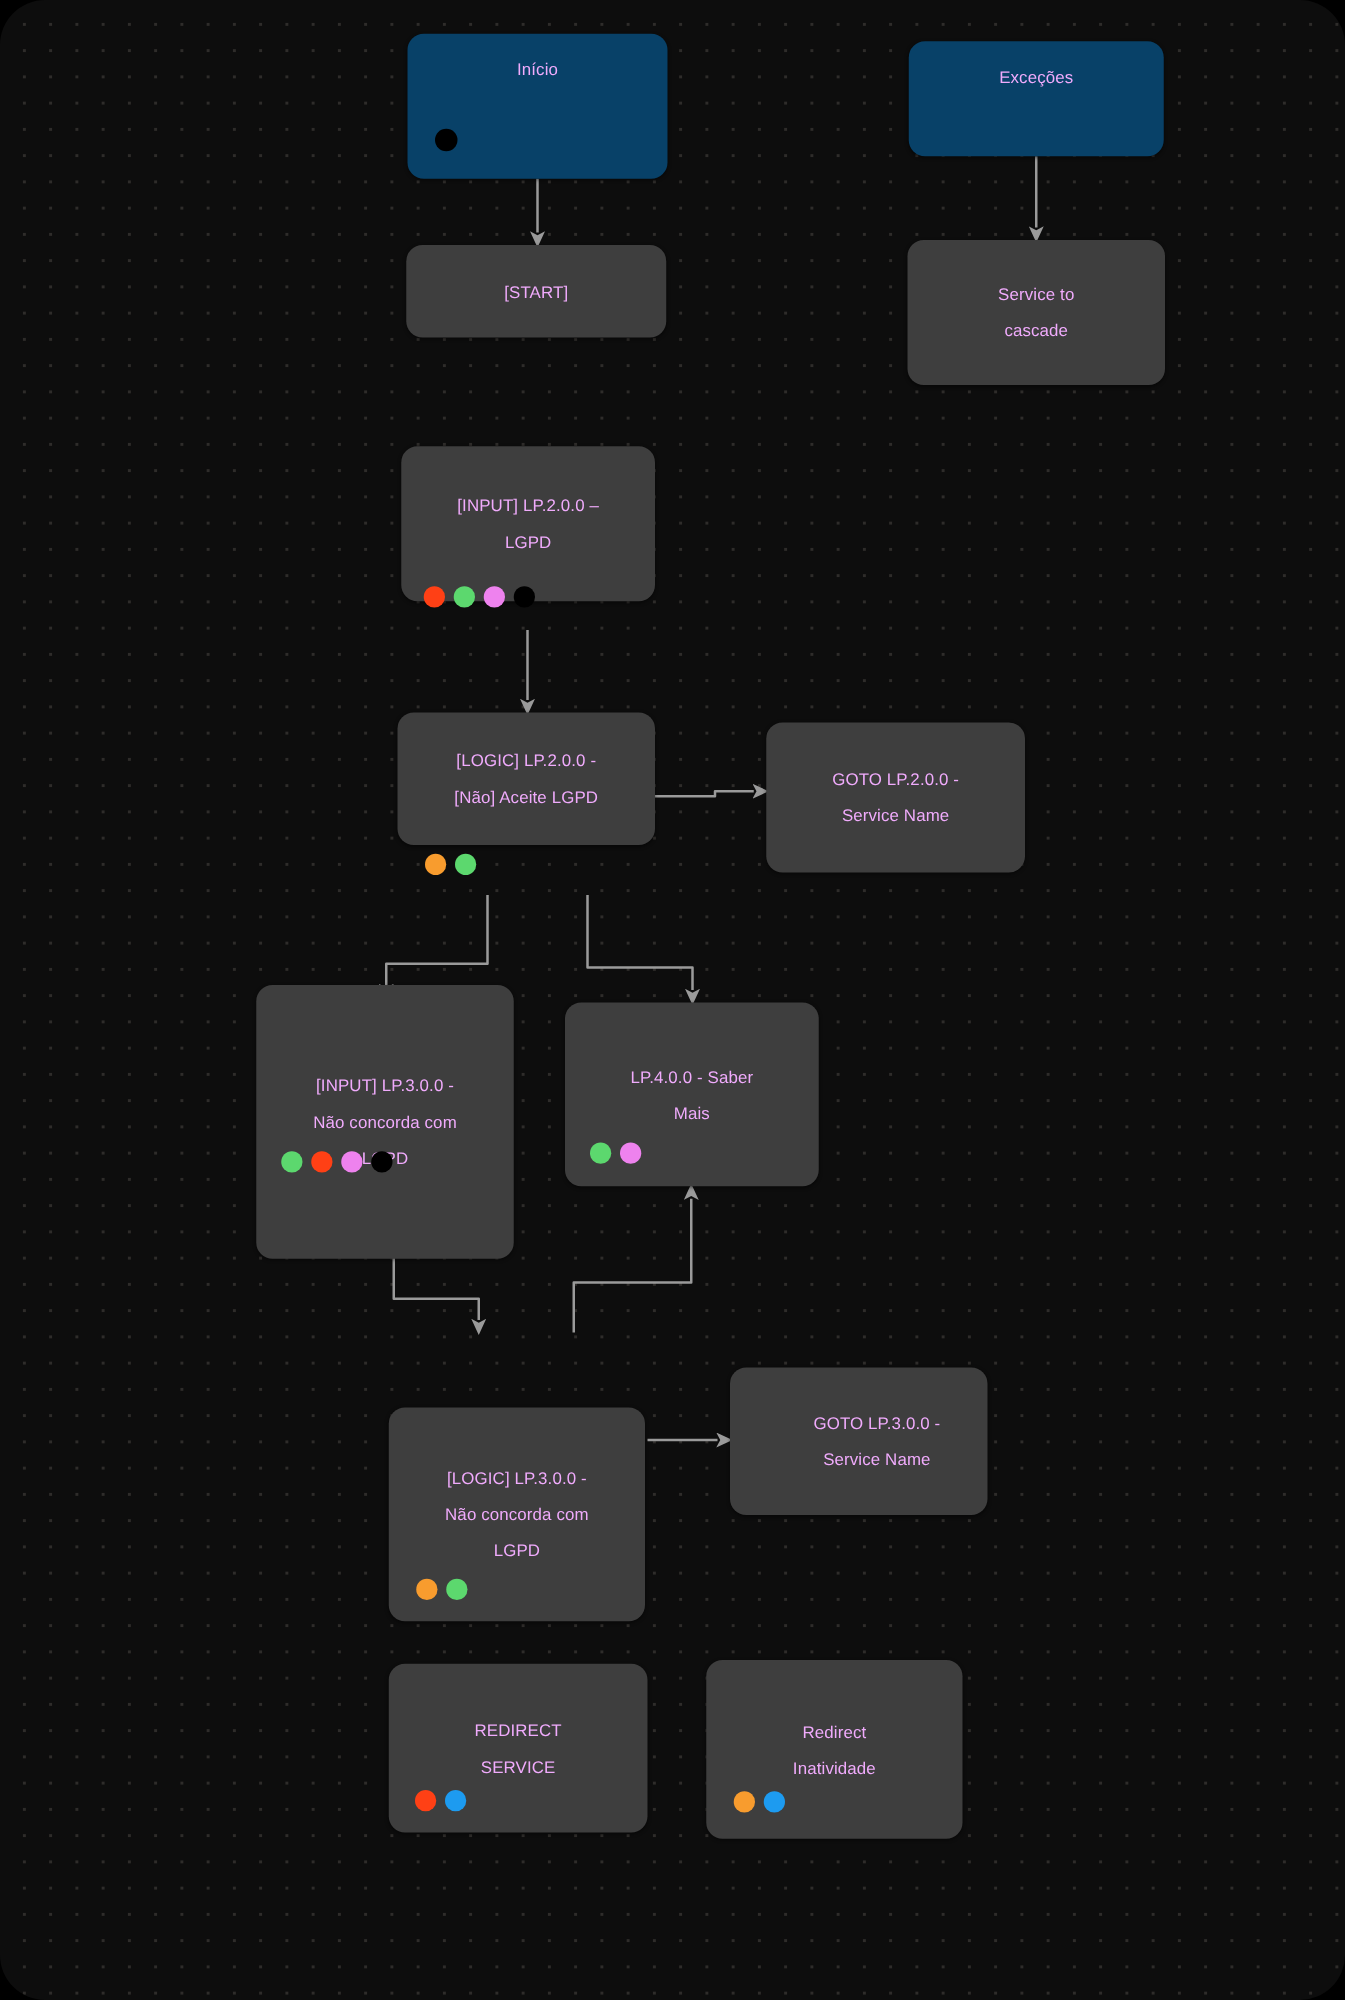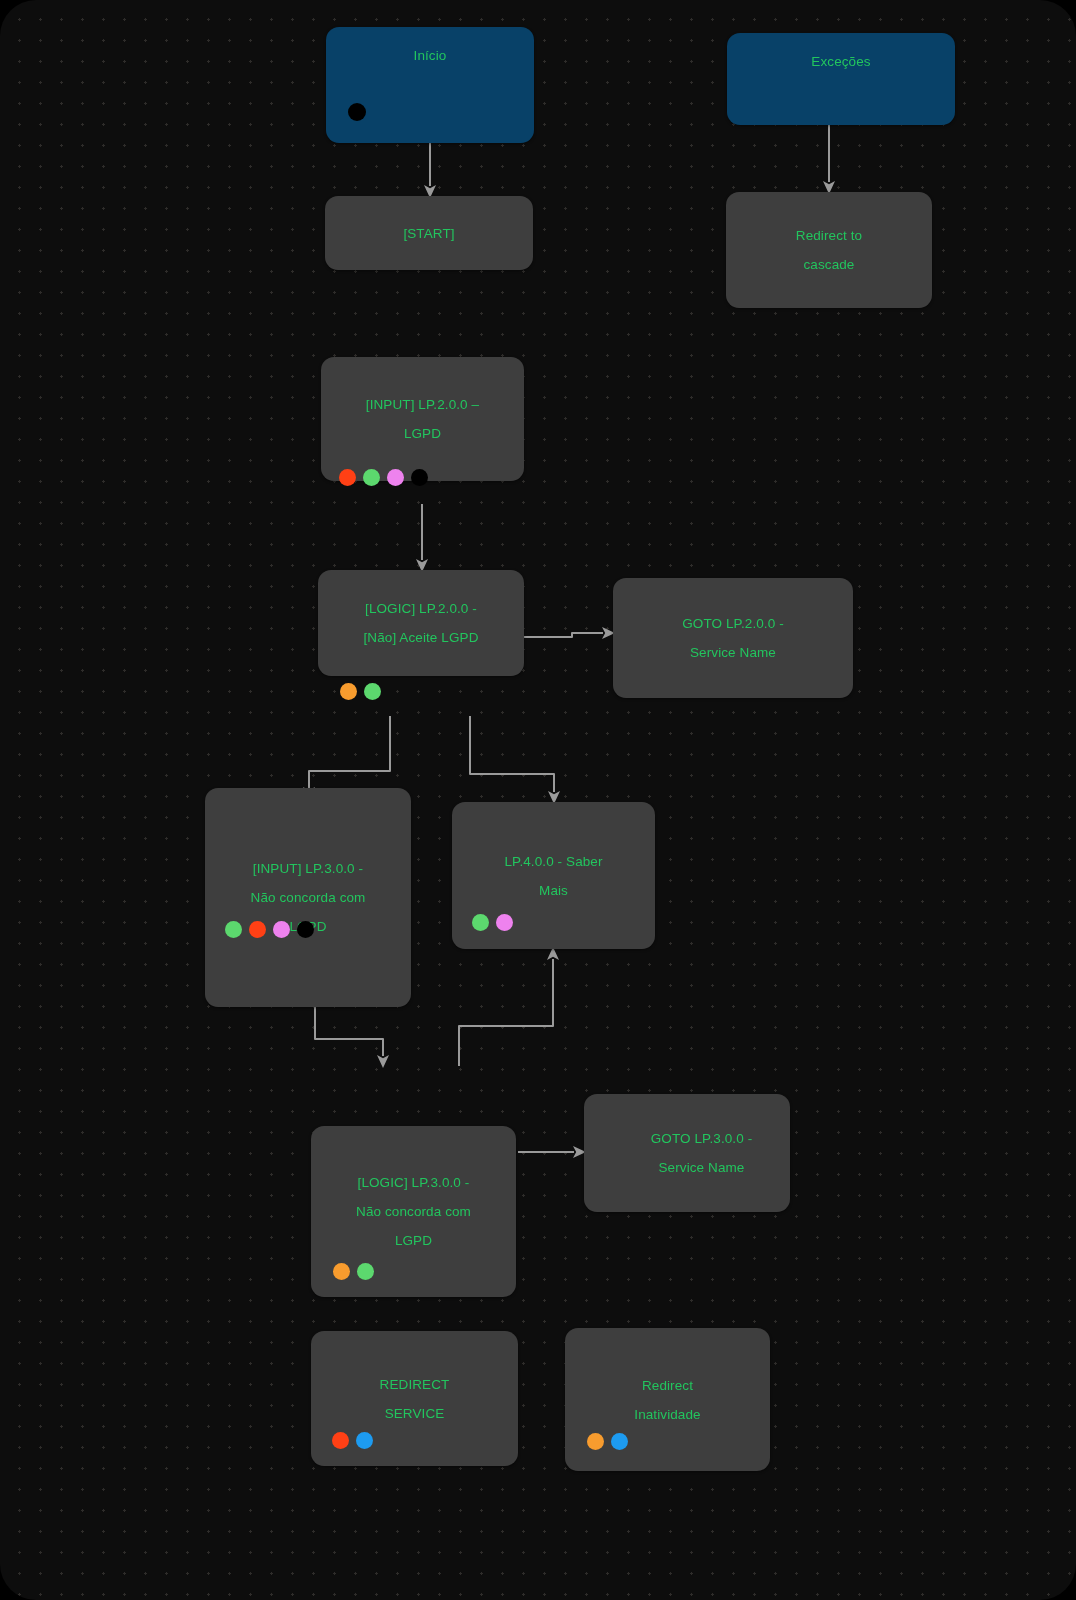--- a/index.html
+++ b/index.html
@@ -43,21 +43,21 @@
     color: #ffffff;
     box-shadow: 0 1px 3px rgba(0,0,0,0.45);
   }
 
   .node .label {
     text-align: center;
     font-size: 13.5px;
     line-height: 29px;
     font-weight: 400;
     letter-spacing: 0.1px;
-    color: #22c55e;
+    color: #f0abfc;
     width: 100%;
     padding: 0 14px;
     box-sizing: border-box;
     white-space: pre-line;
   }
 
   
   .node.blue {
     background: #084168;
   }
@@ -129,30 +129,30 @@
 
       <path d="M 518 1152 L 574 1152" marker-end="url(#arrow-down)"></path>
     </g>
   </svg>
 
   <div class="node blue" style="left: 326px; top: 27px; width: 208px; height: 116px;">
     <div class="label">Início</div>
     <span class="handle-dot" style="left: 22px; top: 76px;"></span>
   </div>
 
-  <div class="node blue" style="left: 727px; top: 33px; width: 228px; height: 92px;">
+  <div class="node blue" style="left: 727px; top: 33px; width: 204px; height: 92px;">
     <div class="label">Exceções</div>
   </div>
 
   <div class="node grey mid" style="left: 325px; top: 196px; width: 208px; height: 74px;">
     <div class="label">[START]</div>
   </div>
 
   <div class="node grey mid" style="left: 726px; top: 192px; width: 206px; height: 116px;">
-    <div class="label">Redirect to
+    <div class="label">Service to
 cascade</div>
   </div>
 
   <div class="node grey mid" style="left: 321px; top: 357px; width: 203px; height: 124px;">
     <div class="label">[INPUT] LP.2.0.0 –
 LGPD</div>
     <div class="ports" style="left: 18px; top: 112px;">
         <span class="port" style="background: rgb(255, 64, 21);"></span>
         <span class="port" style="background: rgb(92, 216, 110);"></span>
         <span class="port" style="background: rgb(238, 130, 238);"></span>
@@ -162,21 +162,21 @@
 
   <div class="node grey mid" style="left: 318px; top: 570px; width: 206px; height: 106px;">
     <div class="label">[LOGIC] LP.2.0.0 -
 [Não] Aceite LGPD</div>
     <div class="ports" style="left: 22px; top: 113px;">
         <span class="port" style="background: rgb(248, 156, 46);"></span>
         <span class="port" style="background: rgb(92, 216, 110);"></span>
       </div>
   </div>
 
-  <div class="node grey mid" style="left: 613px; top: 578px; width: 240px; height: 120px;">
+  <div class="node grey mid" style="left: 613px; top: 578px; width: 207px; height: 120px;">
     <div class="label">GOTO LP.2.0.0 -
 Service Name</div>
   </div>
 
   <div class="node grey mid" style="left: 205px; top: 788px; width: 206px; height: 219px;">
     <div class="label">[INPUT] LP.3.0.0 -
 Não concorda com
 LGPD</div>
     <div class="ports" style="left: 20px; top: 133px;">
         <span class="port" style="background: rgb(92, 216, 110);"></span>

